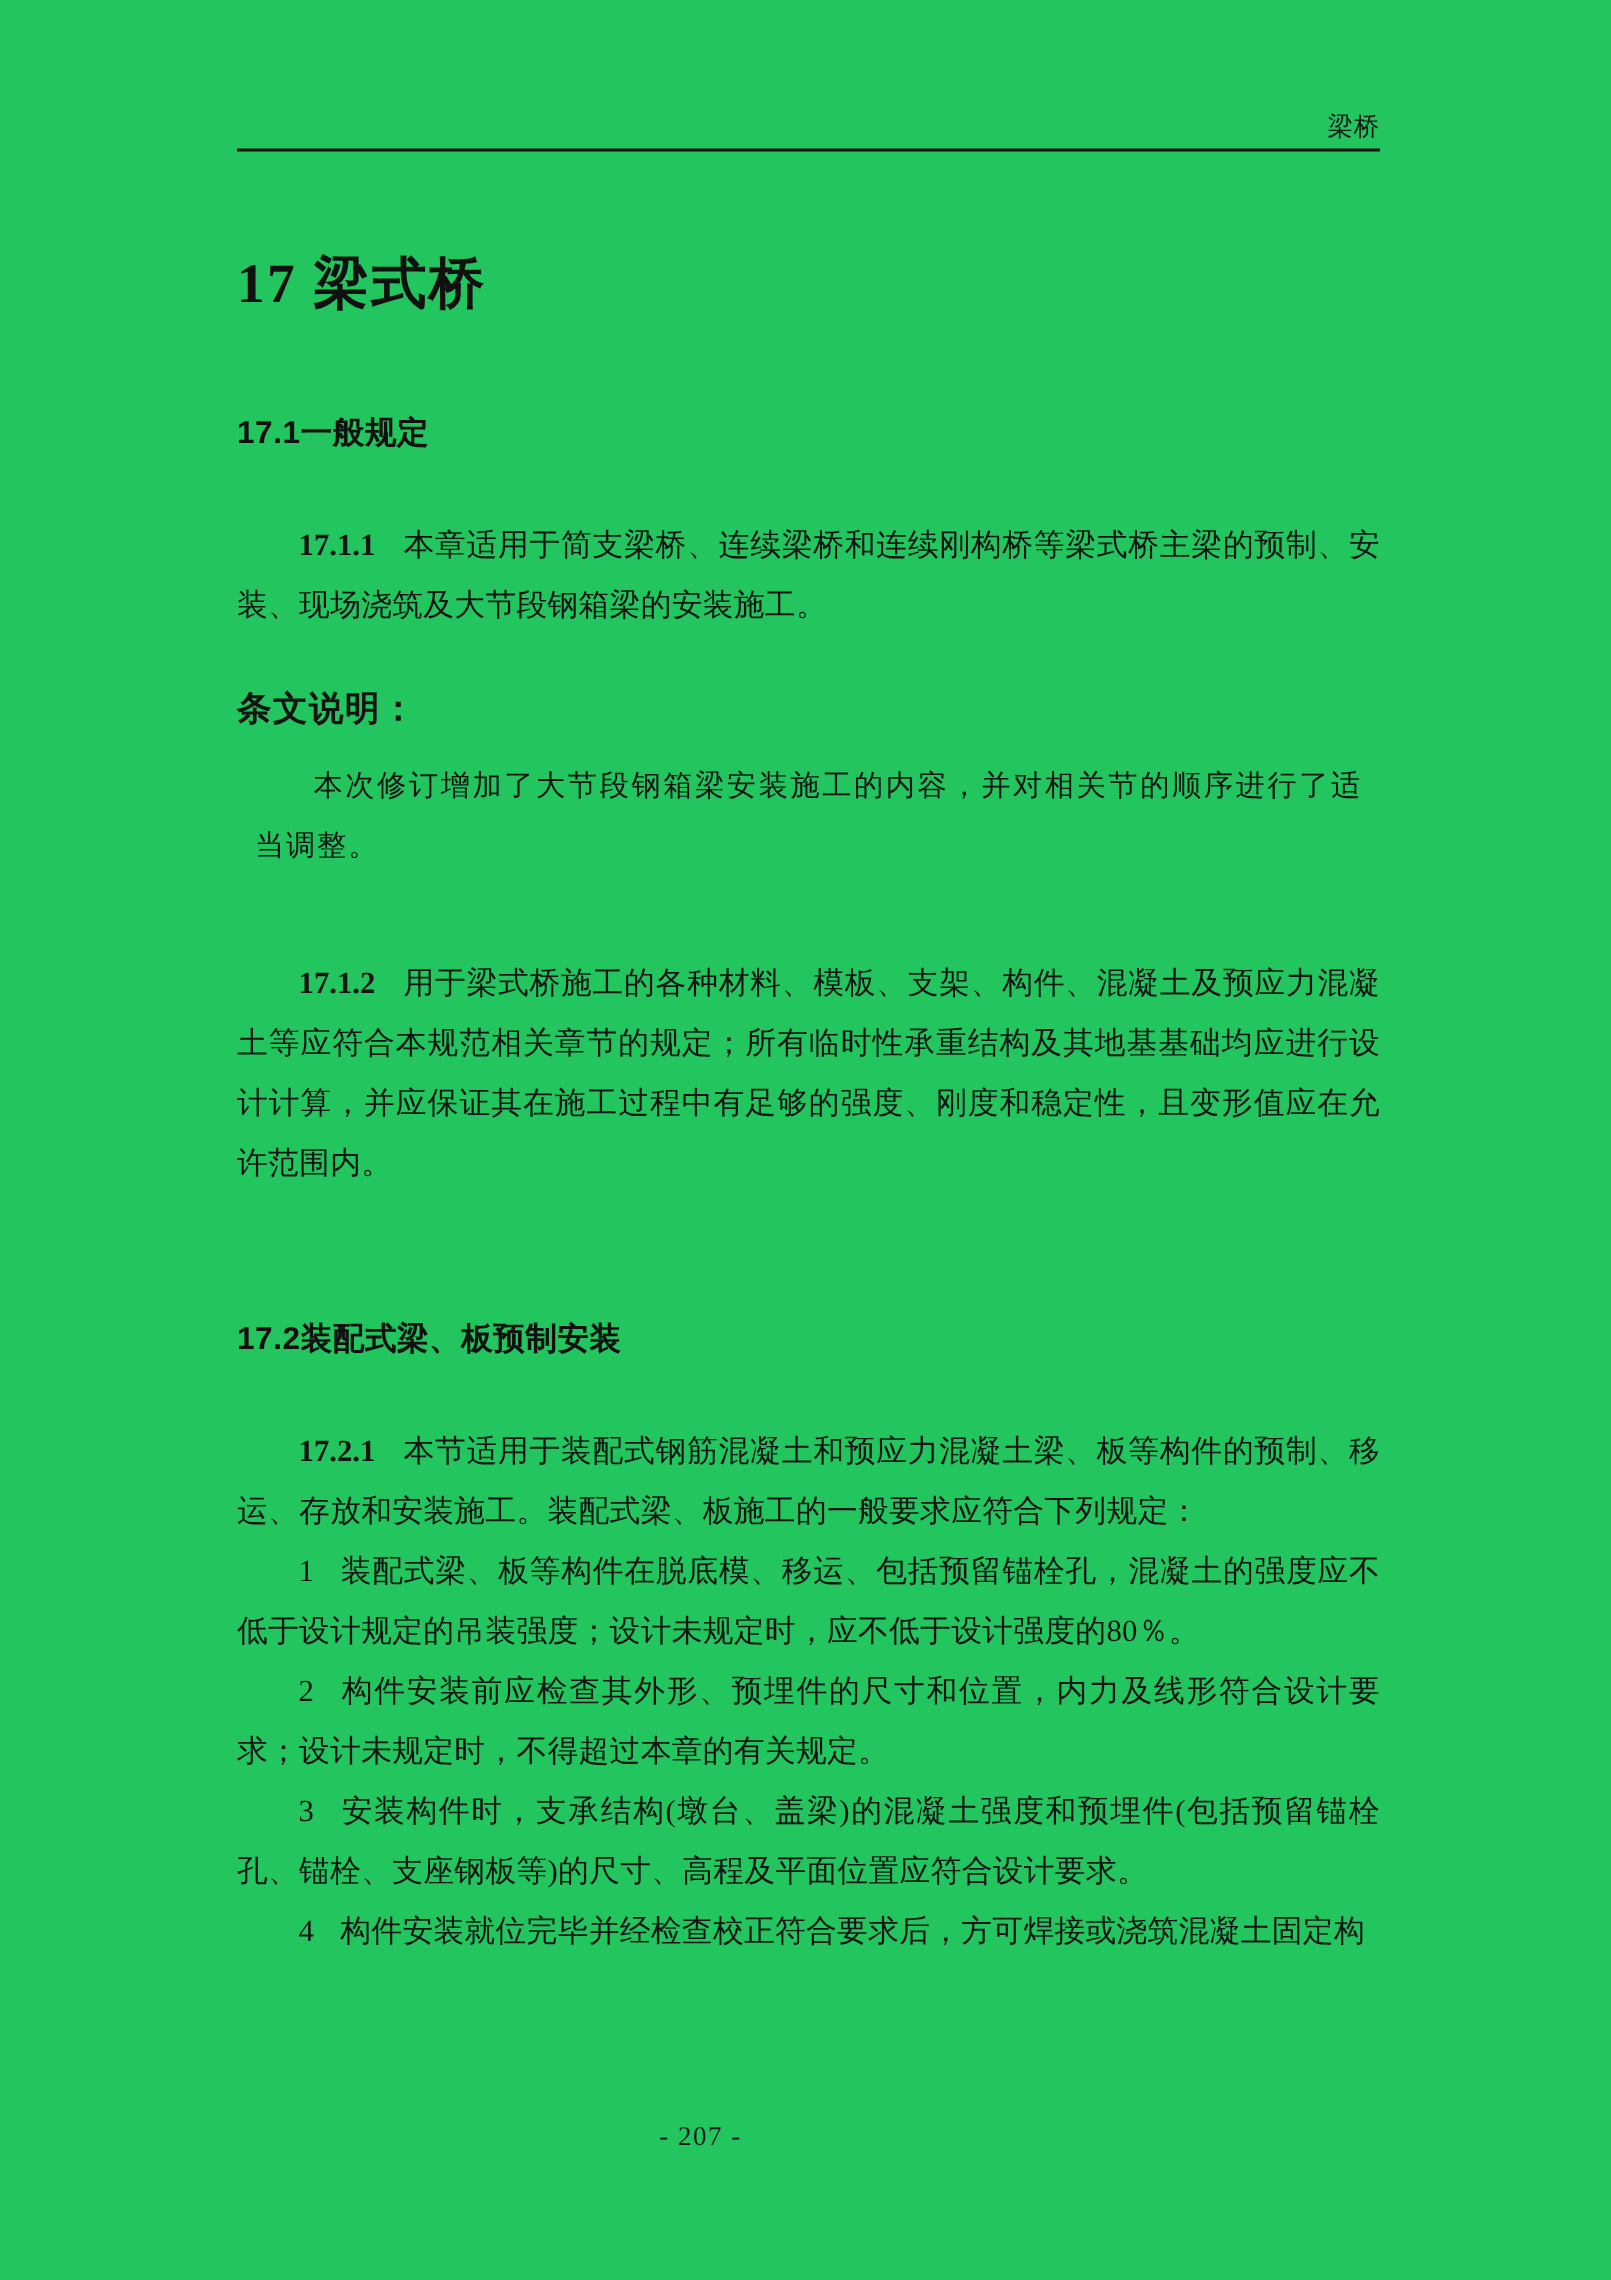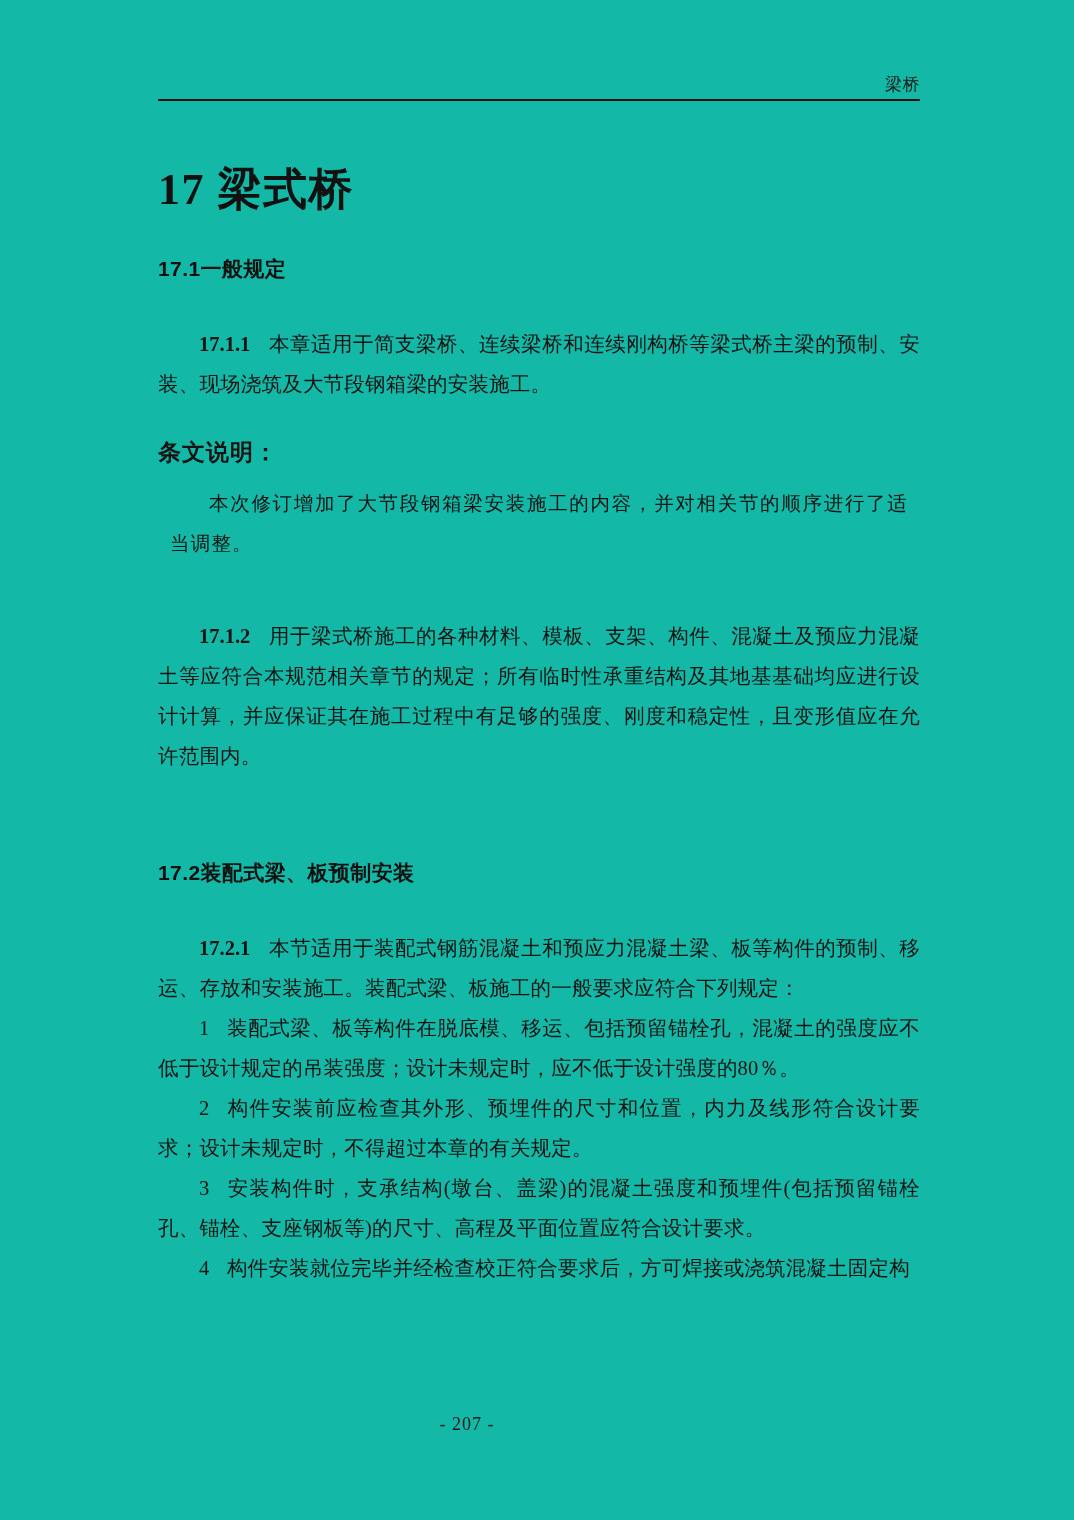--- a/index.html
+++ b/index.html
@@ -5,21 +5,21 @@
   html, body {
     margin: 0;
     padding: 0;
     background: #ffffff;
   }
 
   .page {
     position: relative;
     width: 1074px;
     height: 1520px;
-    background: #14b8a6;
+    background: #22c55e;
     box-sizing: border-box;
     overflow: hidden;
     font-family: "Liberation Serif", "DejaVu Serif", serif;
     color: #151515;
   }
 
   
   .running-header {
     position: absolute;
     left: 158px;
@@ -47,24 +47,24 @@
     position: absolute;
     left: 158px;
     top: 168px;
     width: 762px;
   }
 
   
   .chapter-title {
     font-family: "Liberation Serif", "DejaVu Serif", serif;
     font-weight: bold;
-    font-size: 44px;
+    font-size: 37px;
     line-height: 44px;
     letter-spacing: 1.5px;
-    margin: 0 0 42px 0;
+    margin: 0 0 62px 0;
     color: #111111;
   }
 
   
   .section-heading {
     font-family: "Liberation Sans", "DejaVu Sans", sans-serif;
     font-weight: bold;
     font-size: 21px;
     line-height: 30px;
     letter-spacing: 0.4px;

